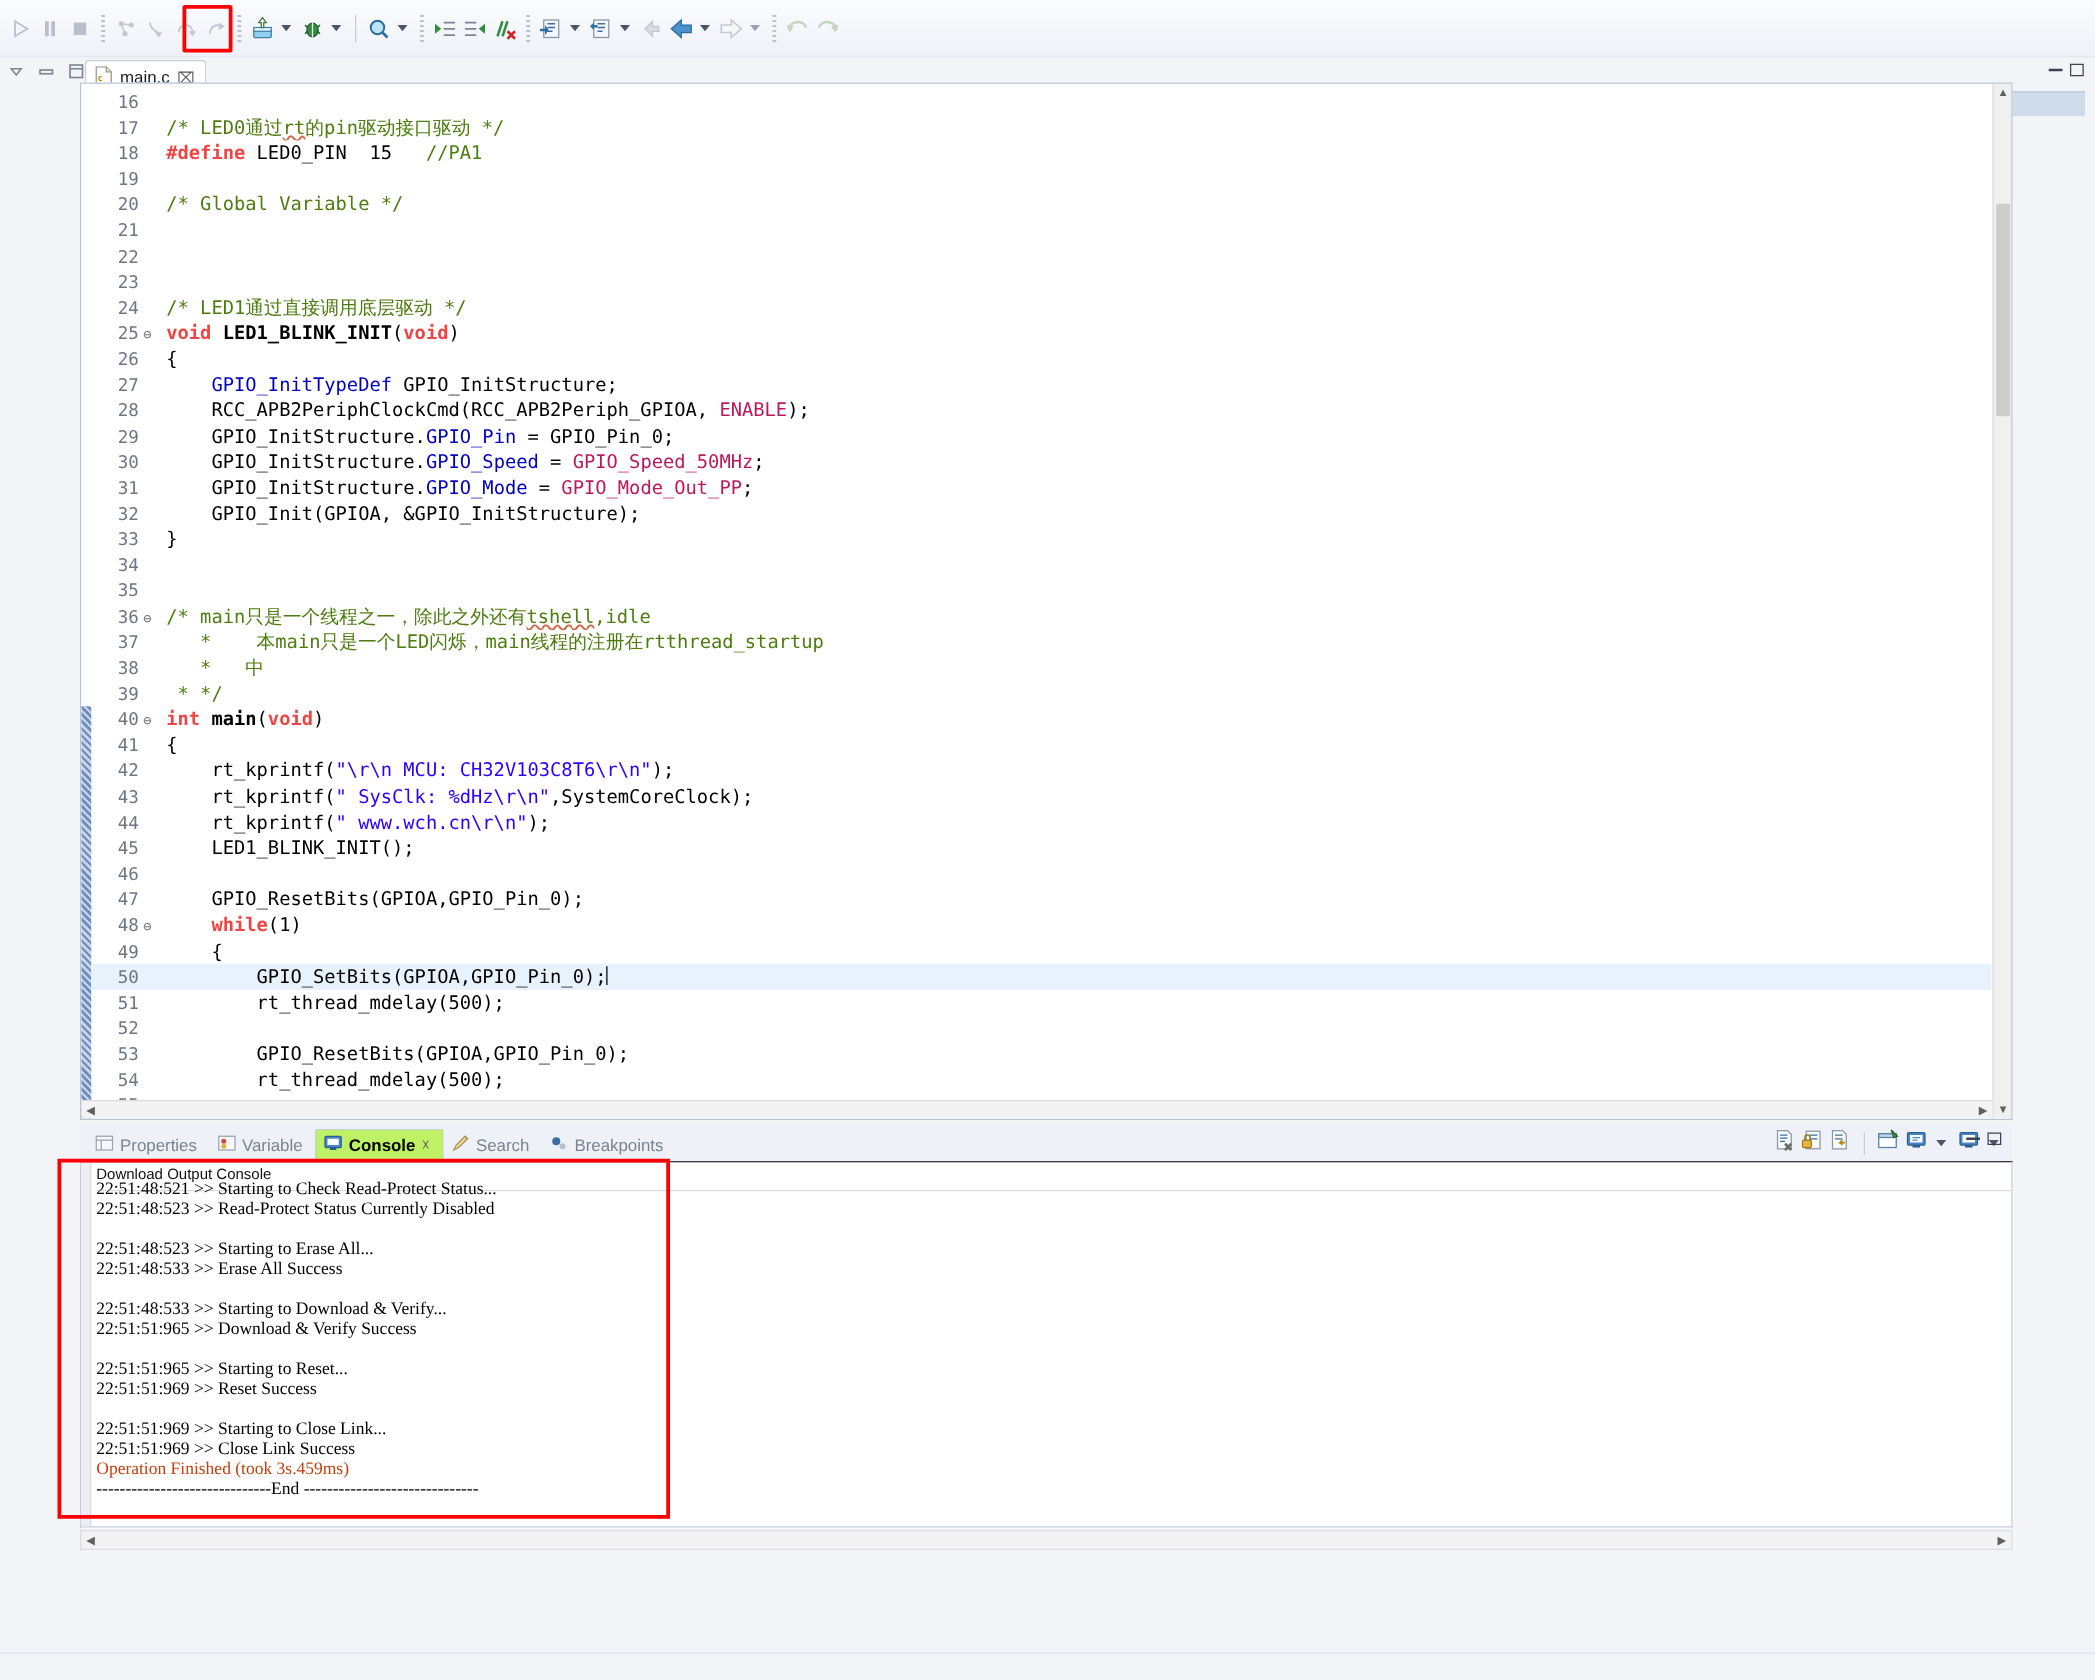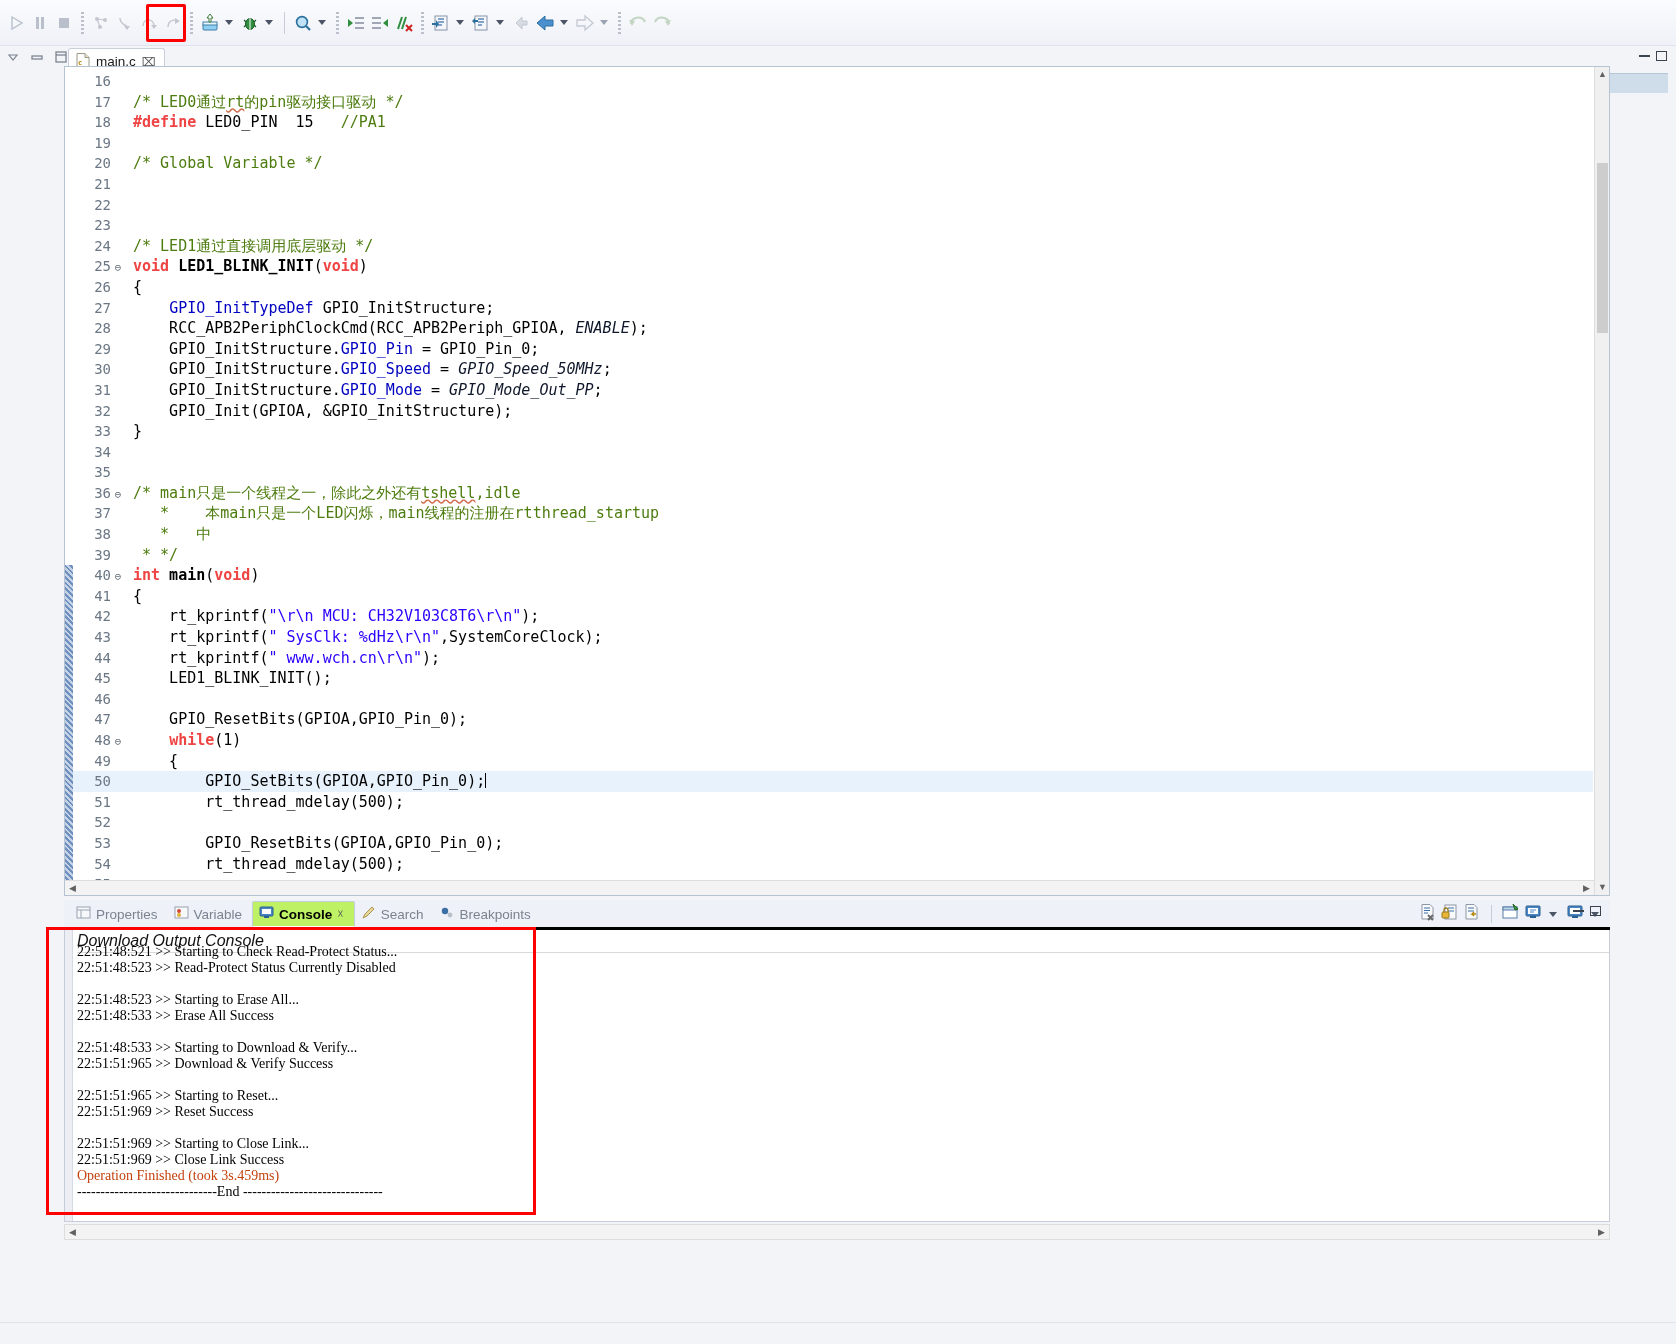--- a/index.html
+++ b/index.html
@@ -73,54 +73,54 @@
   .ln { display: block; height: 20.6px; position: relative; }
   .ln.cur { background: #e8f2fc; }
   .num { display: inline-block; width: 38px; text-align: right; color: #6b7785;
     font-size: 14px; font-family: "DejaVu Sans Mono", monospace; }
   .fold { display: inline-block; width: 14px; text-align: center; color: #66707c; font-size: 11px; }
   .src { display: inline-block; padding-left: 8px; }
   .cm { color: #4d7c0f; }
   .kw { color: #ef4444; font-weight: bold; }
   .macro { color: #ef4444; font-weight: bold; }
   .fld { color: #0000c0; }
-  .en { color: #0f172a; font-style: italic; }
+  .en { color: #be185d; }
   .str { color: #2a00ff; }
   .pl { color: #000000; }
   .caretbar { display: inline-block; width: 1px; height: 15px; background: #000;
     vertical-align: -2px; }
   .sq { text-decoration: underline wavy #d06a4a; text-decoration-skip-ink: none; }
 
   
   .vscroll { position: absolute; right: 0; top: 0; width: 15px; height: 828px; background: #f0f0f0;
     border-left: 1px solid #dcdcdc; }
   .vthumb { position: absolute; left: 2px; top: 96px; width: 11px; height: 170px; background: #cdcdcd; }
   .varrow { position: absolute; left: 0; width: 15px; height: 15px; color: #606060; font-size: 9px;
      text-align: center; line-height: 15px; }
   .hscroll { position: absolute; left: 0; bottom: 0; height: 15px; right: 15px; background: #f3f3f3;
     border-top: 1px solid #dcdcdc; }
 
   
   .btmpanel { position: absolute; left: 64px; top: 900px; width: 1546px; height: 340px; }
   .btmtabs { position: absolute; left: 0; top: 0; width: 1546px; height: 30px;
-    background: #eef1f7; border-bottom: 3px solid #000000; display: flex; align-items: flex-end; }
+    background: #eef1f7; border-bottom: 1px solid #000000; display: flex; align-items: flex-end; }
   .btab { display: flex; align-items: center; gap: 5px; height: 26px; padding: 0 10px 0 6px;
     font-size: 13.5px; color: #7b8391; }
   .btab.active { background: #bef264; color: #000; font-weight: bold;
     border: 1px solid #c5ccda; border-bottom: 1px solid #ffffff; border-radius: 2px 2px 0 0; }
   .btab .cx { font-weight: normal; color: #555; font-size: 12px; }
   .btmtools { position: absolute; right: 6px; top: 3px; display: flex; align-items: center; gap: 4px; }
   .cons {
     position: absolute; left: 0; top: 30px; width: 1546px; height: 292px;
     background: #ffffff; border: 1px solid #c5ccda; border-top: none; overflow: hidden;
   }
   .cons-gutter { position: absolute; left: 0; top: 0; width: 8px; height: 292px; background: #eceef3;
     border-right: 1px solid #d6dae3; }
-  .cons-title { position: absolute; left: 12px; top: 2px; font-size: 16px; color: #111;
-    font-family: "Liberation Sans", sans-serif; font-style: italic; }
+  .cons-title { position: absolute; left: 12px; top: 2px; font-size: 12px; color: #111;
+    font-family: "Liberation Sans", sans-serif; }
   .cons-hr { position: absolute; left: 12px; right: 0; top: 22px; height: 1px; background: #d9d9d9; }
   .cons-text {
     position: absolute; left: 12px; top: 14px; right: 0;
     font-family: Liberation Serif, serif;
     font-size: 14px; line-height: 16px; white-space: pre; color: #000;
   }
   .cons-text .ok { color: #c2410c; }
   .redbox {
     position: absolute; left: 46px; top: 927px; width: 490px; height: 288px;
     border: 3px solid #ff0000; pointer-events: none; z-index: 40;

